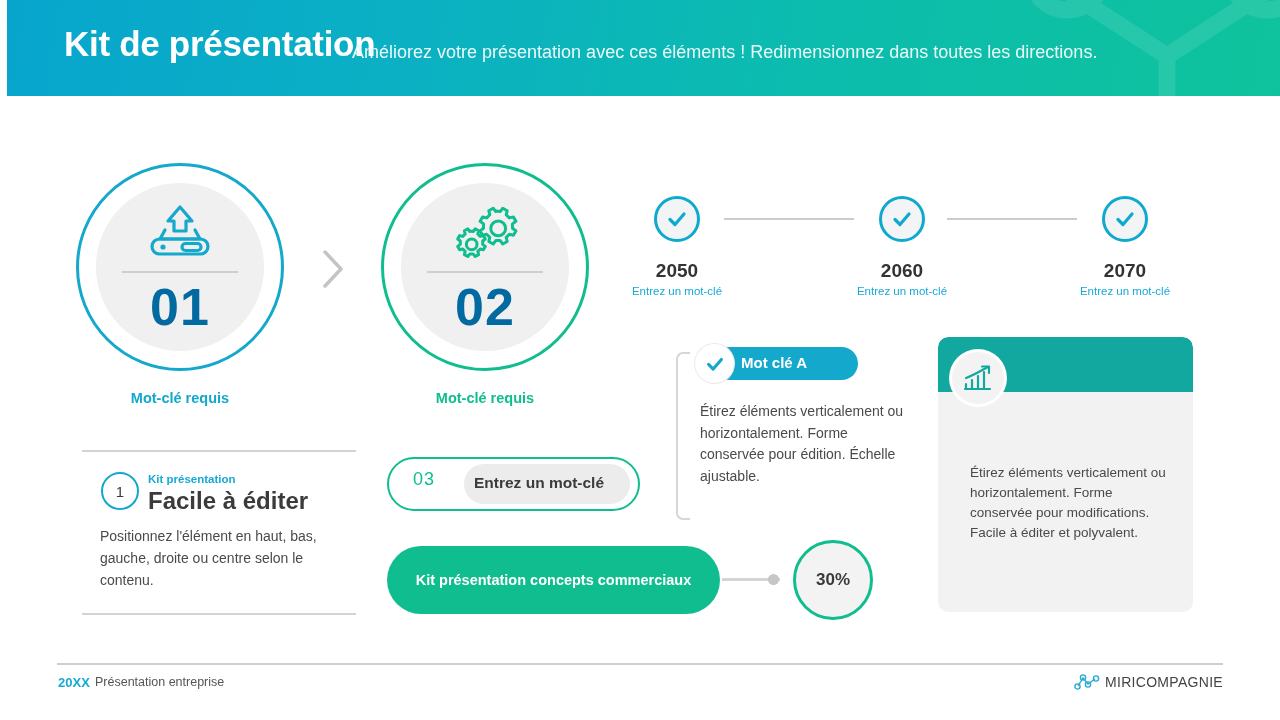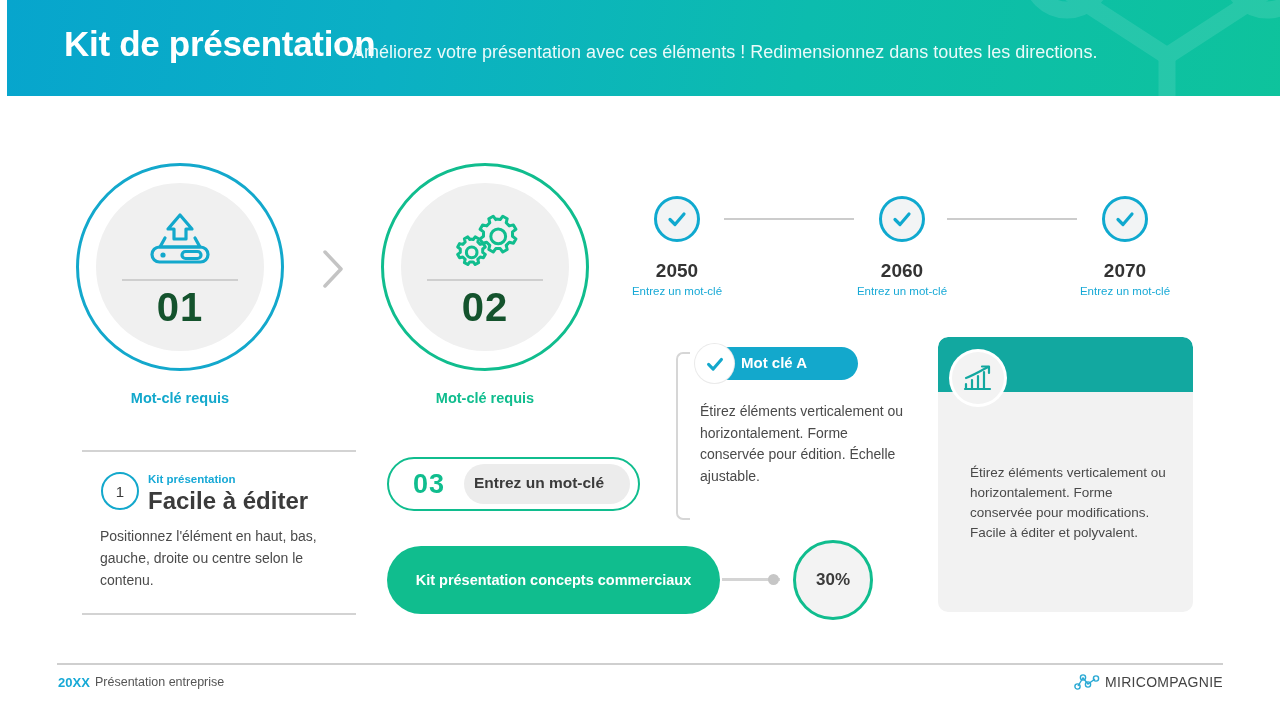--- a/index.html
+++ b/index.html
@@ -41,21 +41,21 @@
   .bigcircle .inner {
     width: 168px; height: 168px; border-radius: 50%;
     background: #f0f0f0;
     display: flex; flex-direction: column; align-items: center; justify-content: center;
   }
   .bigcircle .icon-wrap { height: 62px; display: flex; align-items: flex-end; }
   .bigcircle .divider {
     width: 116px; height: 2px; background: #cfcfcf; margin: 12px 0 4px;
   }
   .bigcircle .num {
-    font-size: 40px; font-weight: bold; color: #14532d; letter-spacing: 1px;
+    font-size: 52px; font-weight: bold; color: #0369a1; letter-spacing: 1px;
   }
   .circle-caption {
     position: absolute; width: 208px; text-align: center;
     font-size: 14.5px; font-weight: bold; color: #13a8cc;
   }
   .circle-caption.green { color: #10bd8e; }
 
   .chevron {
     position: absolute; left: 320px; top: 248px; width: 26px; height: 42px;
   }
@@ -145,21 +145,21 @@
     font-size: 14px; line-height: 22px; color: #4a4a4a;
   }
 
   
   .pill03 {
     position: absolute; left: 387px; top: 457px; width: 253px; height: 54px;
     border: 2.5px solid #10bd8e; border-radius: 27px; background: #fff;
   }
   .pill03-num {
     position: absolute; left: 413px; top: 469px;
-    font-size: 27px; font-weight: bold; color: #10bd8e; letter-spacing: 1px;
+    font-size: 18px; font-weight: normal; color: #10bd8e; letter-spacing: 1px;
   }
   .pill03-tag {
     position: absolute; left: 464px; top: 464px; width: 166px; height: 40px;
     background: #ececec; border-radius: 20px;
   }
   .pill03-text {
     position: absolute; left: 474px; top: 474px;
     font-size: 15.5px; font-weight: bold; color: #3b3b3b;
   }
 

